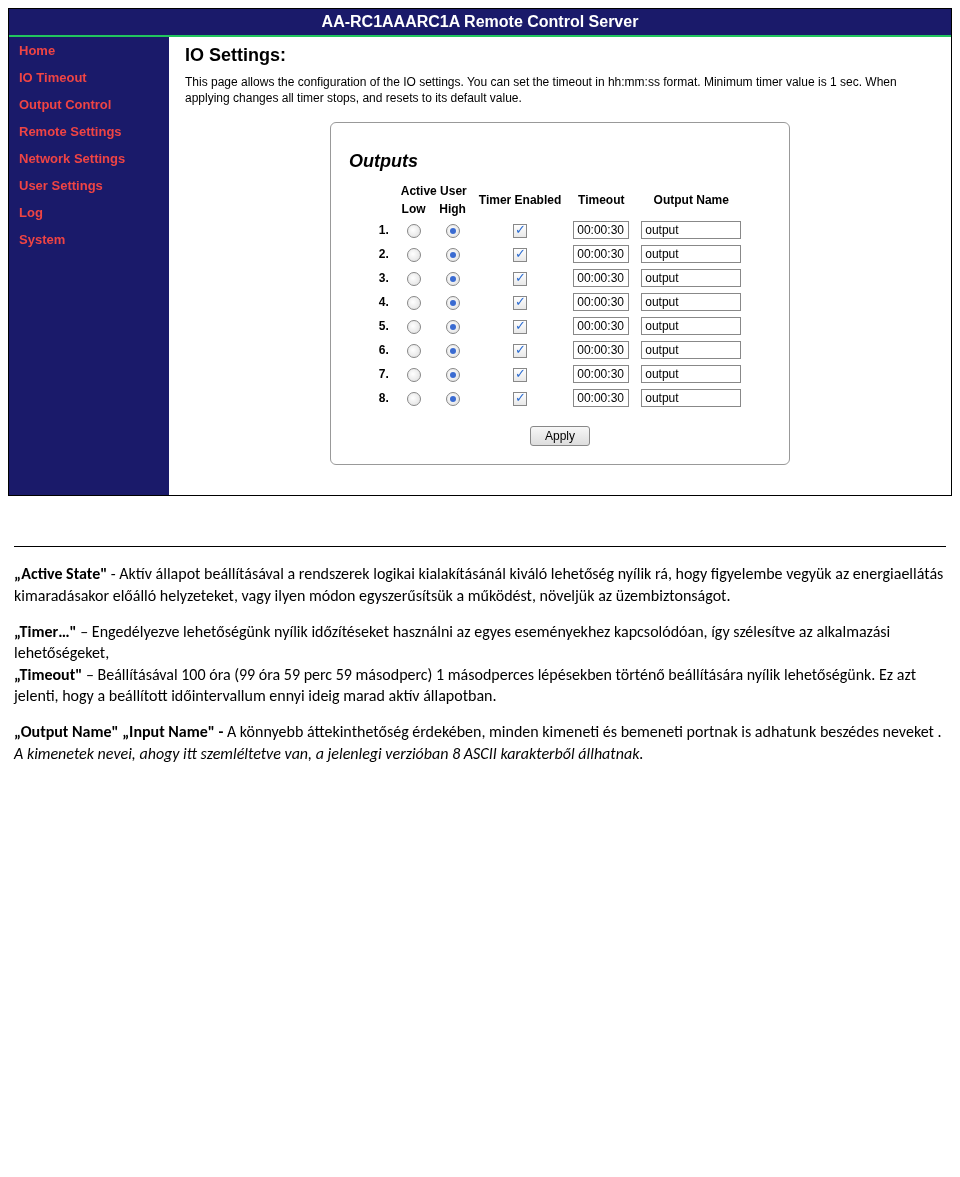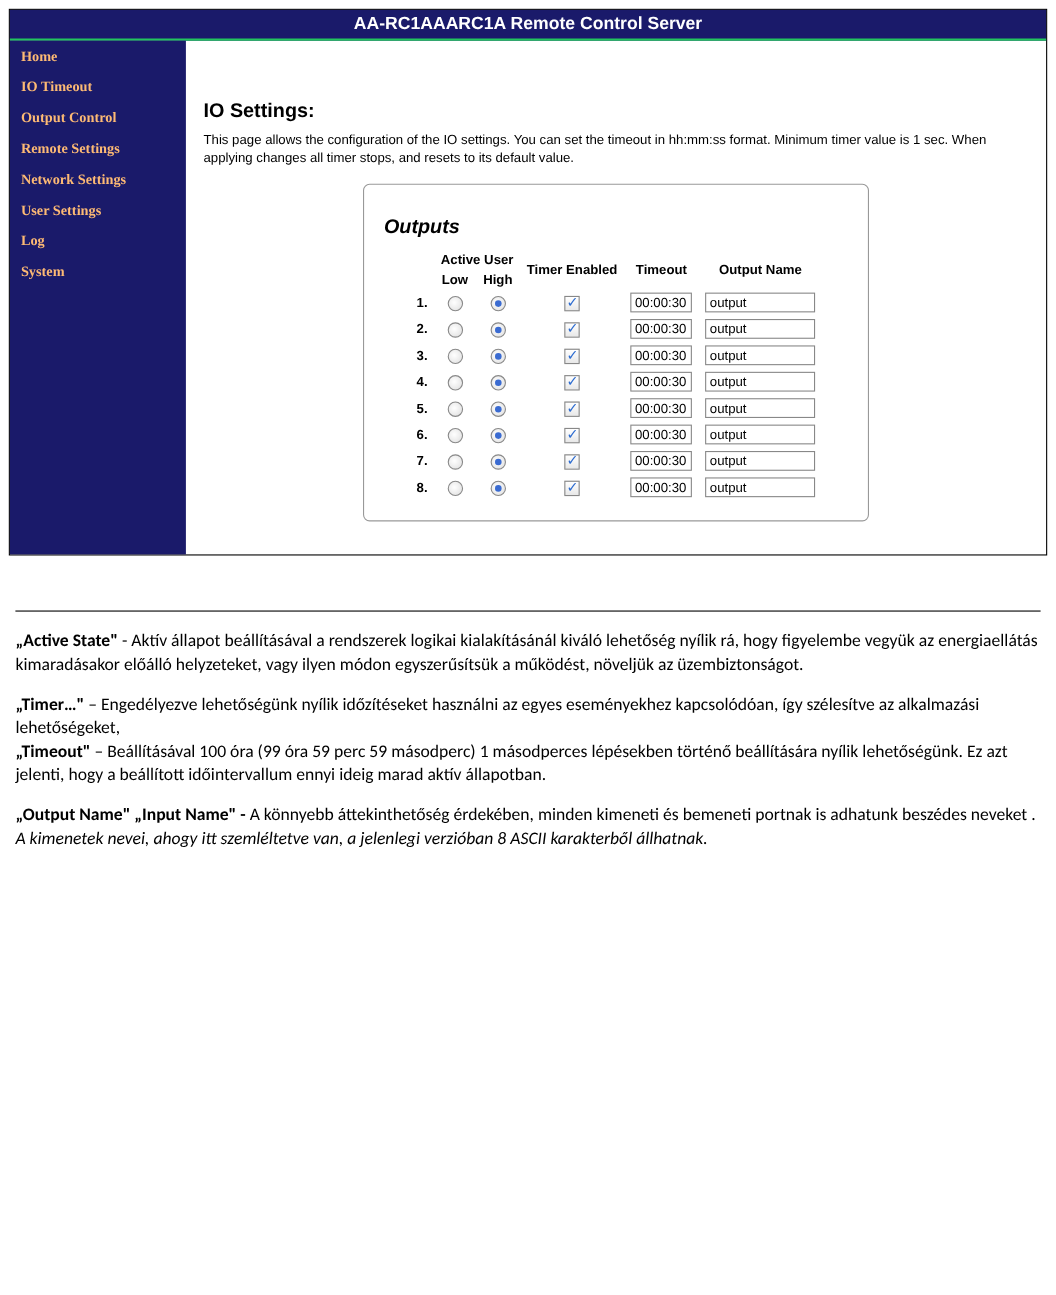--- a/index.html
+++ b/index.html
@@ -24,31 +24,29 @@
     display: flex;
     justify-content: center;
     border-bottom: 2px solid #22c55e;
   }
   .layout { display: flex; }
   .sidebar {
     width: 160px;
     background: #1a1a6a;
   }
   .sidebar-item {
-    color: #fdba74;
+    color: #ef4444;
     padding: 6px 10px;
     font-size: 13px;
     font-weight: bold;
     cursor: pointer;
-    font-family: Liberation Serif, serif;
   }
   .content {
     flex: 1;
     padding: 8px 16px 30px 16px;
-    margin-top: 45px;
   }
   .page-title { font-size: 18px; font-weight: bold; margin-bottom: 8px; }
   .page-desc { font-size: 12px; line-height: 1.35; margin-bottom: 16px; }
   .panel {
     border: 1px solid #999;
     border-radius: 6px;
     padding: 24px 18px 18px 18px;
     width: 460px;
     margin: 0 auto;
   }
@@ -239,20 +237,23 @@
                 <td><span class="radio"></span></td>
                 <td><span class="radio checked"></span></td>
                 <td><span class="chk checked"></span></td>
                 <td><input class="txt timeout" value="00:00:30" style=""></td>
                 <td><input class="txt nm" value="output" style=""></td>
               </tr>
             </tbody>
         </table>
 
 
+        <div class="apply-row">
+          <button class="btn">Apply</button>
+        </div>
       </div>
     </div>
   </div>
 </div>
 
 <div class="doc">
   <hr>
   <p>
     <span class="b">„Active State"</span><span> - Aktív állapot beállításával a rendszerek logikai kialakításánál kiváló lehetőség nyílik rá, hogy figyelembe vegyük az energiaellátás kimaradásakor előálló helyzeteket, vagy ilyen módon egyszerűsítsük a működést, növeljük az üzembiztonságot.</span>
   </p>

